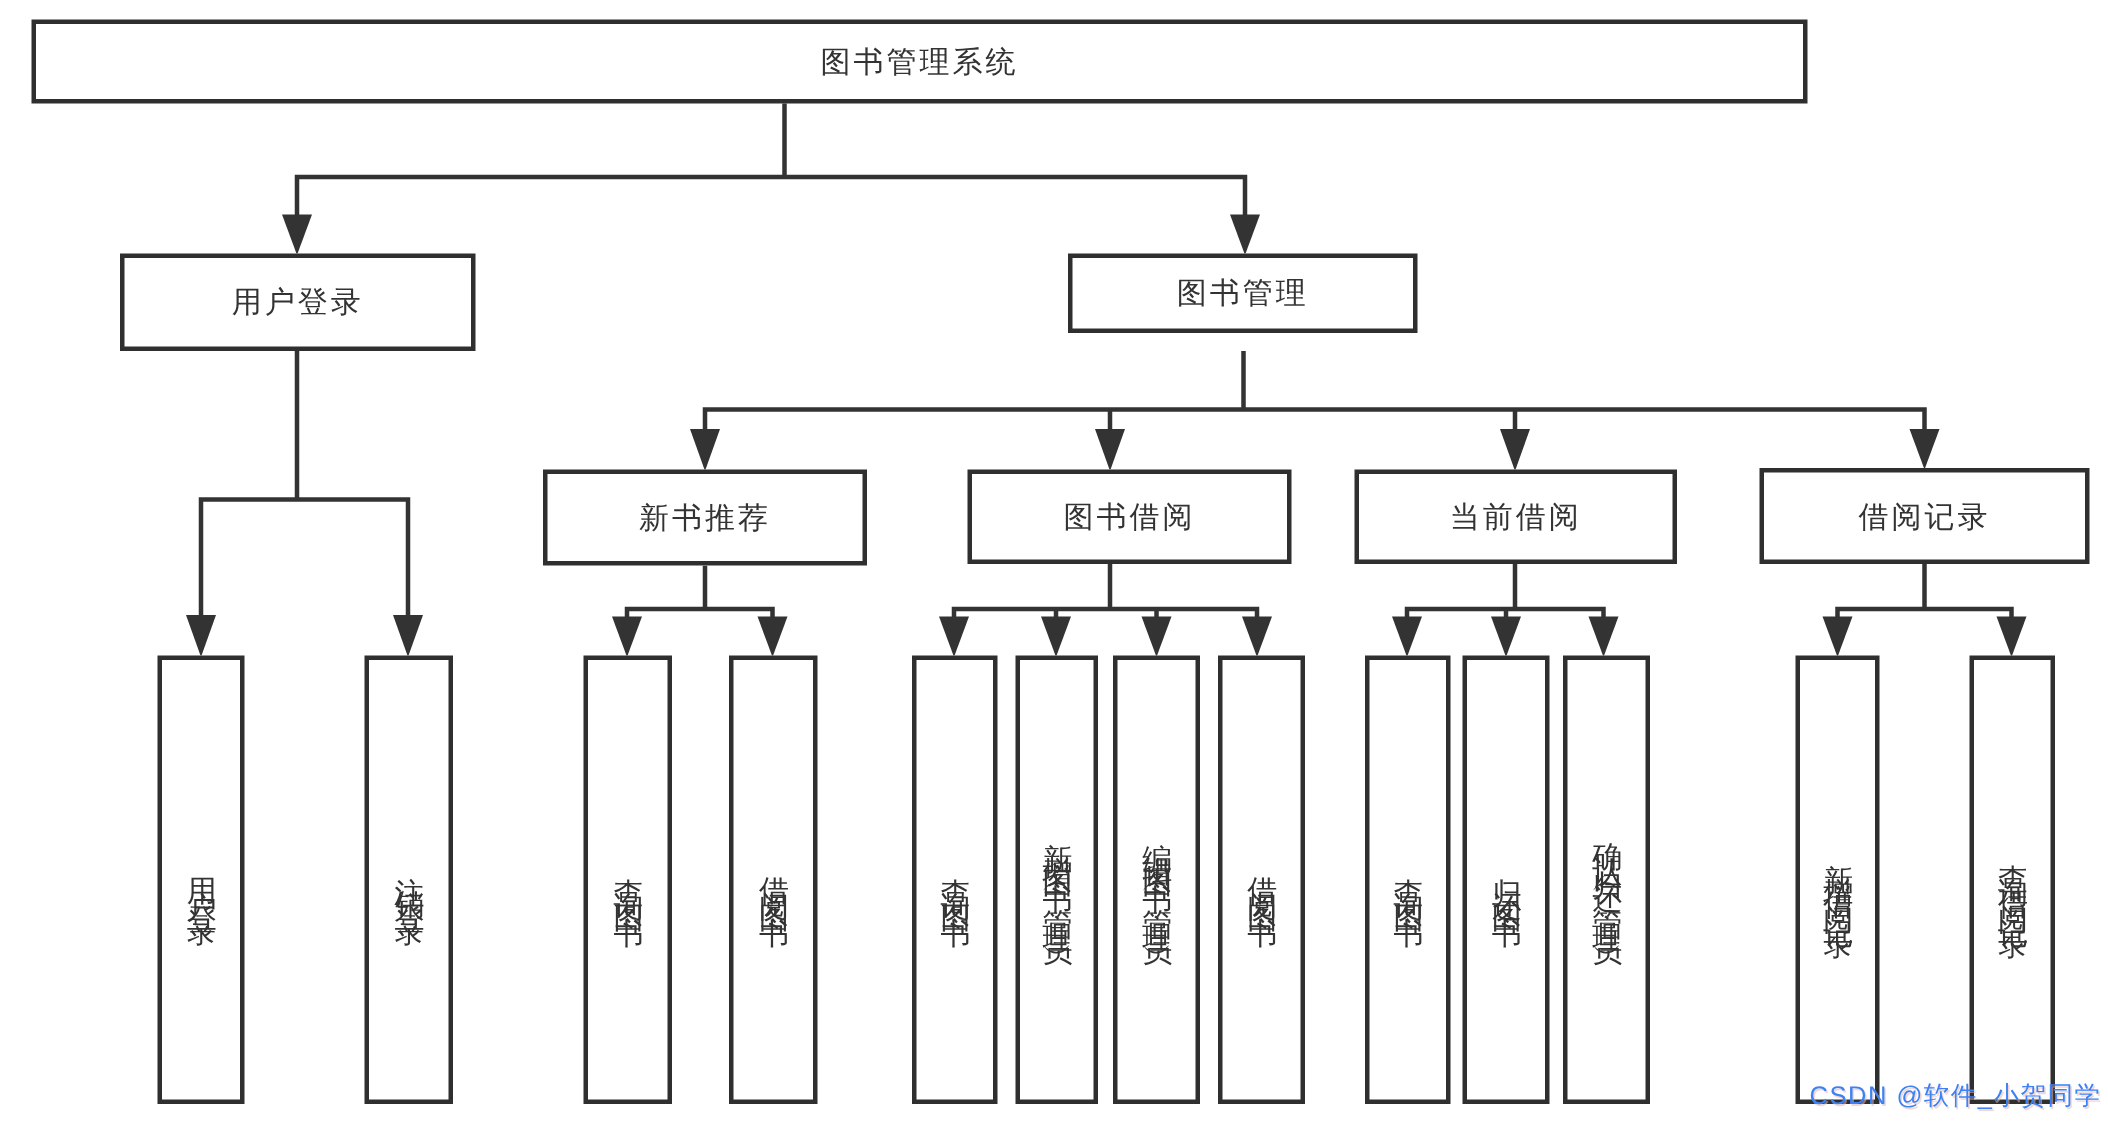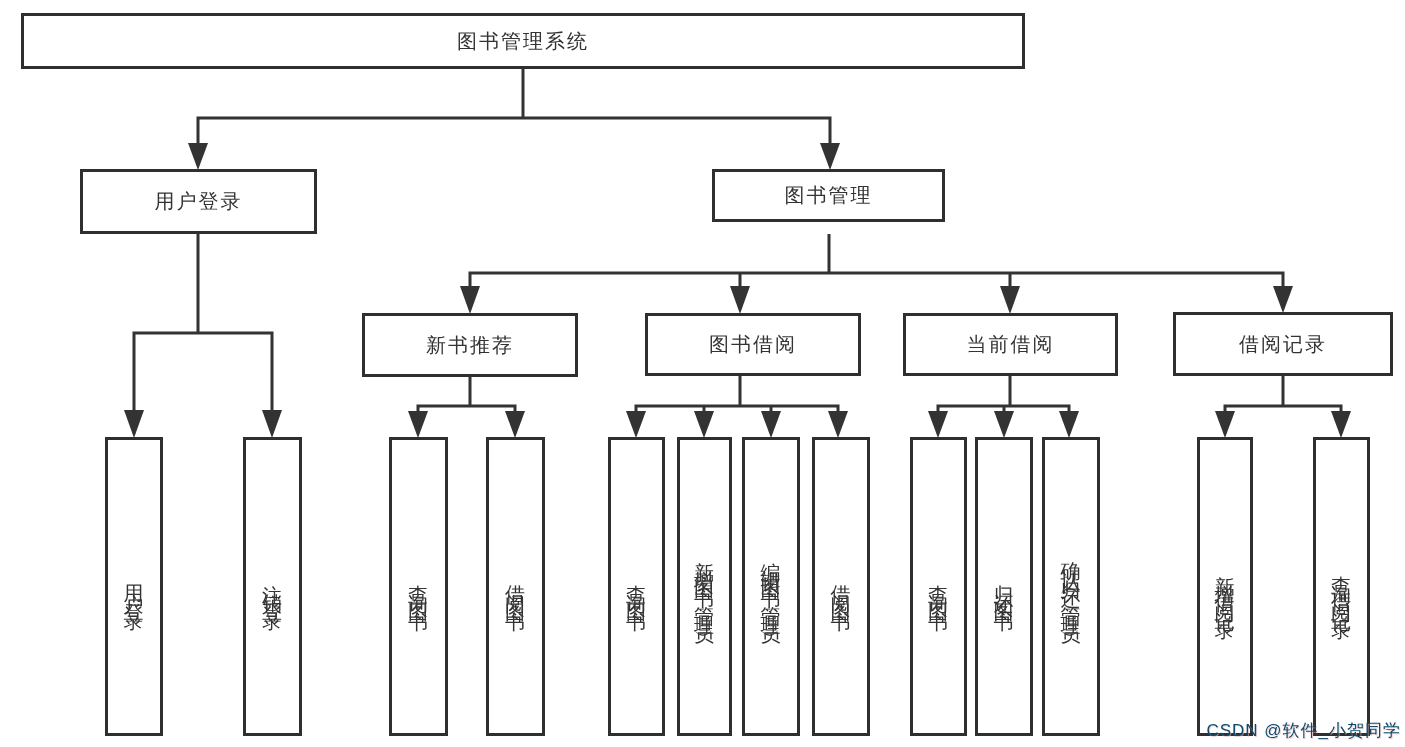--- a/index.html
+++ b/index.html
@@ -13,21 +13,21 @@
     border:3px solid #2f2f2f; background:#ffffff;
     display:flex; align-items:center; justify-content:center;
     color:#333333;
   }
   .node.h span { font-size:20px; letter-spacing:2px; white-space:nowrap; color:#333333; }
   .node.leaf span {
     writing-mode:vertical-rl; text-orientation:mixed;
     font-size:20px; letter-spacing:9px; color:#333333; line-height:1;
   }
   
-  #n-root        { left:21px;   top:13px;  width:1004px; height:56px;align-items:center; }
+  #n-root        { left:21px;   top:13px;  width:1184px; height:56px;align-items:center; }
   #n-l2-login    { left:80px;   top:169px; width:237px;  height:65px; }
   #n-l2-mgmt     { left:712px;  top:169px; width:233px;  height:53px; }
   #n-l3-new      { left:362px;  top:313px; width:216px;  height:64px; }
   #n-l3-borrow   { left:632px;  top:313px; width:216px;  height:63px;margin-left:13px; }
   #n-l3-current  { left:903px;  top:313px; width:215px;  height:63px; }
   #n-l3-record   { left:1173px; top:312px; width:220px;  height:64px; }
   .leaf          { top:437px; height:299px; }
   #lf-ul1 { left:105px;  width:58px; }
   #lf-ul2 { left:243px;  width:59px; }
   #lf-nb1 { left:389px;  width:59px; }
@@ -36,21 +36,21 @@
   #lf-bb2 { left:677px;  width:55px; }
   #lf-bb3 { left:742px;  width:58px; }
   #lf-bb4 { left:812px;  width:58px; }
   #lf-cb1 { left:910px;  width:57px; }
   #lf-cb2 { left:975px;  width:58px; }
   #lf-cb3 { left:1042px; width:58px; }
   #lf-br1 { left:1197px; width:56px; }
   #lf-br2 { left:1313px; width:57px; }
   .watermark {
     position:absolute; right:4px; bottom:5px;
-    font-size:17px; color:#0c4a6e; letter-spacing:1px;
+    font-size:17px; color:#3b82f6; letter-spacing:1px;
     text-shadow:1px 1px 0 rgba(230,180,180,0.55);
     white-space:nowrap;
   }
 </style>
 </head>
 <body>
 
 <div class="canvas">
 
   <svg class="connectors" viewBox="0 0 1405 747" xmlns="http://www.w3.org/2000/svg">

